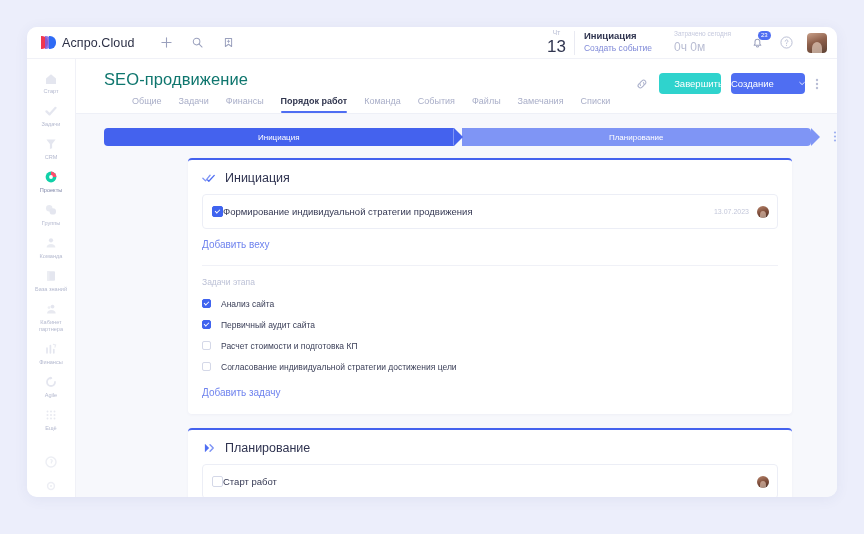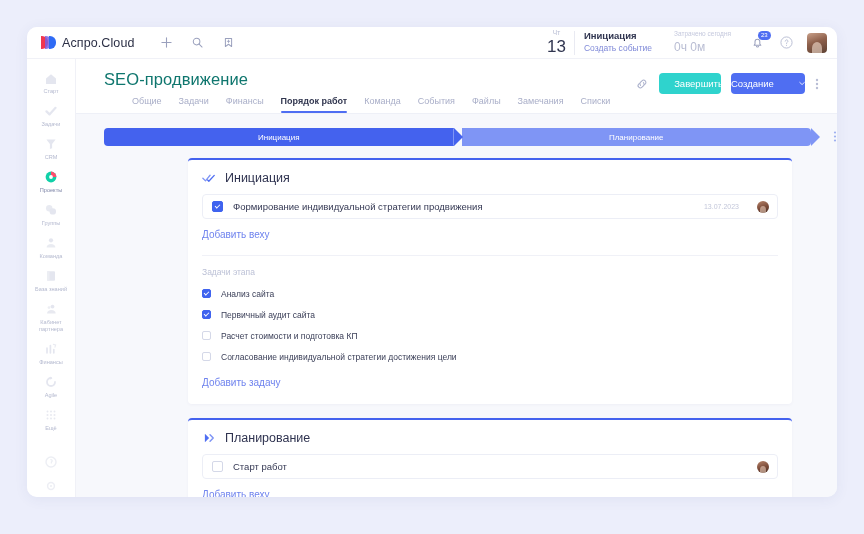--- a/index.html
+++ b/index.html
@@ -152,23 +152,23 @@
     border-top: 2px solid #4462ee;
     padding: 11px 14px 14px 14px;
     margin-bottom: 14px;
     box-shadow: 0 1px 3px rgba(70,80,140,.05);
   }
   .card-head { display:flex; align-items:center; gap:9px; margin-bottom: 9px; }
   .card-title { font-size: 12.5px; color:#2f3350; }
   .stage-ico { width:14px; height:14px; display:flex; align-items:center; justify-content:center; color:#4f6ef2;}
 
   .milestone {
-    display:flex; align-items:center; gap:10px;
+    display:flex; align-items:center; 
     border:1px solid #eceef6; border-radius: 4px;
-    height: 25px; padding: 0 8px 0 9px;
+    height: 35px; padding: 0 8px 0 9px;
   }
   .ms-text { font-size: 9.5px; color:#343853; flex:1; }
   .ms-date { font-size: 7px; color:#c3c7da; margin-right:8px; }
   .avatar-sm {
     width:12px; height:12px; border-radius:50%;
     background: linear-gradient(160deg,#b8846a 0%,#7a4a38 55%,#4a2f24 100%);
     position:relative; overflow:hidden; flex:none;
   }
   .avatar-sm::after{
     content:""; position:absolute; left:3px; top:5px; width:6px; height:8px;

